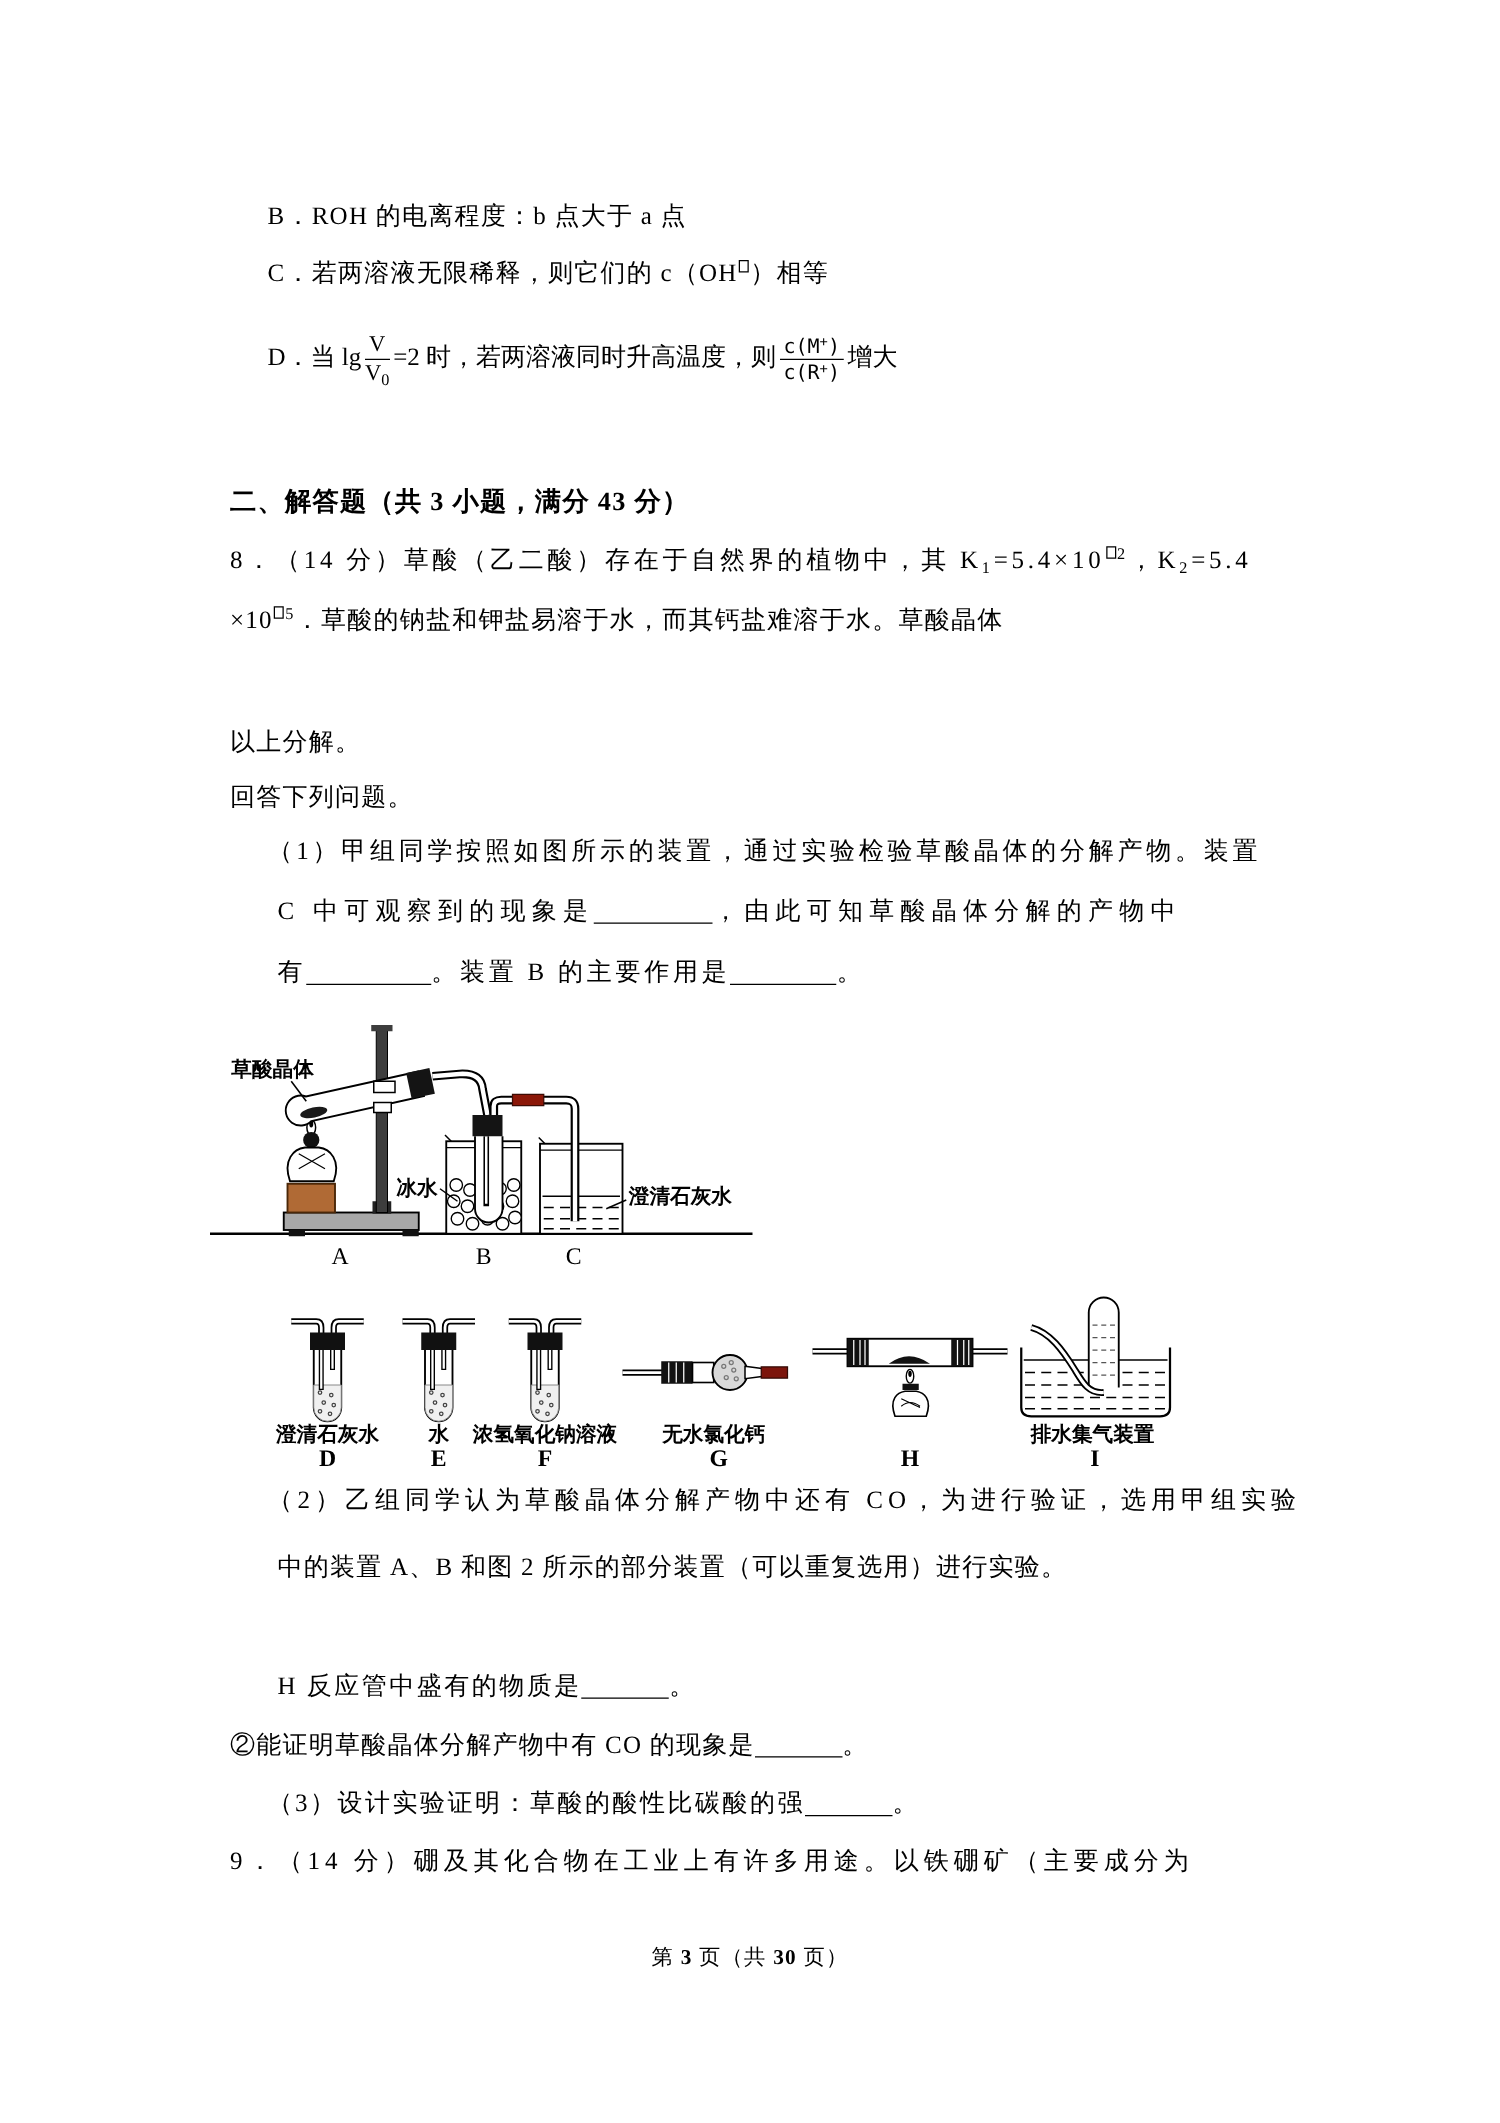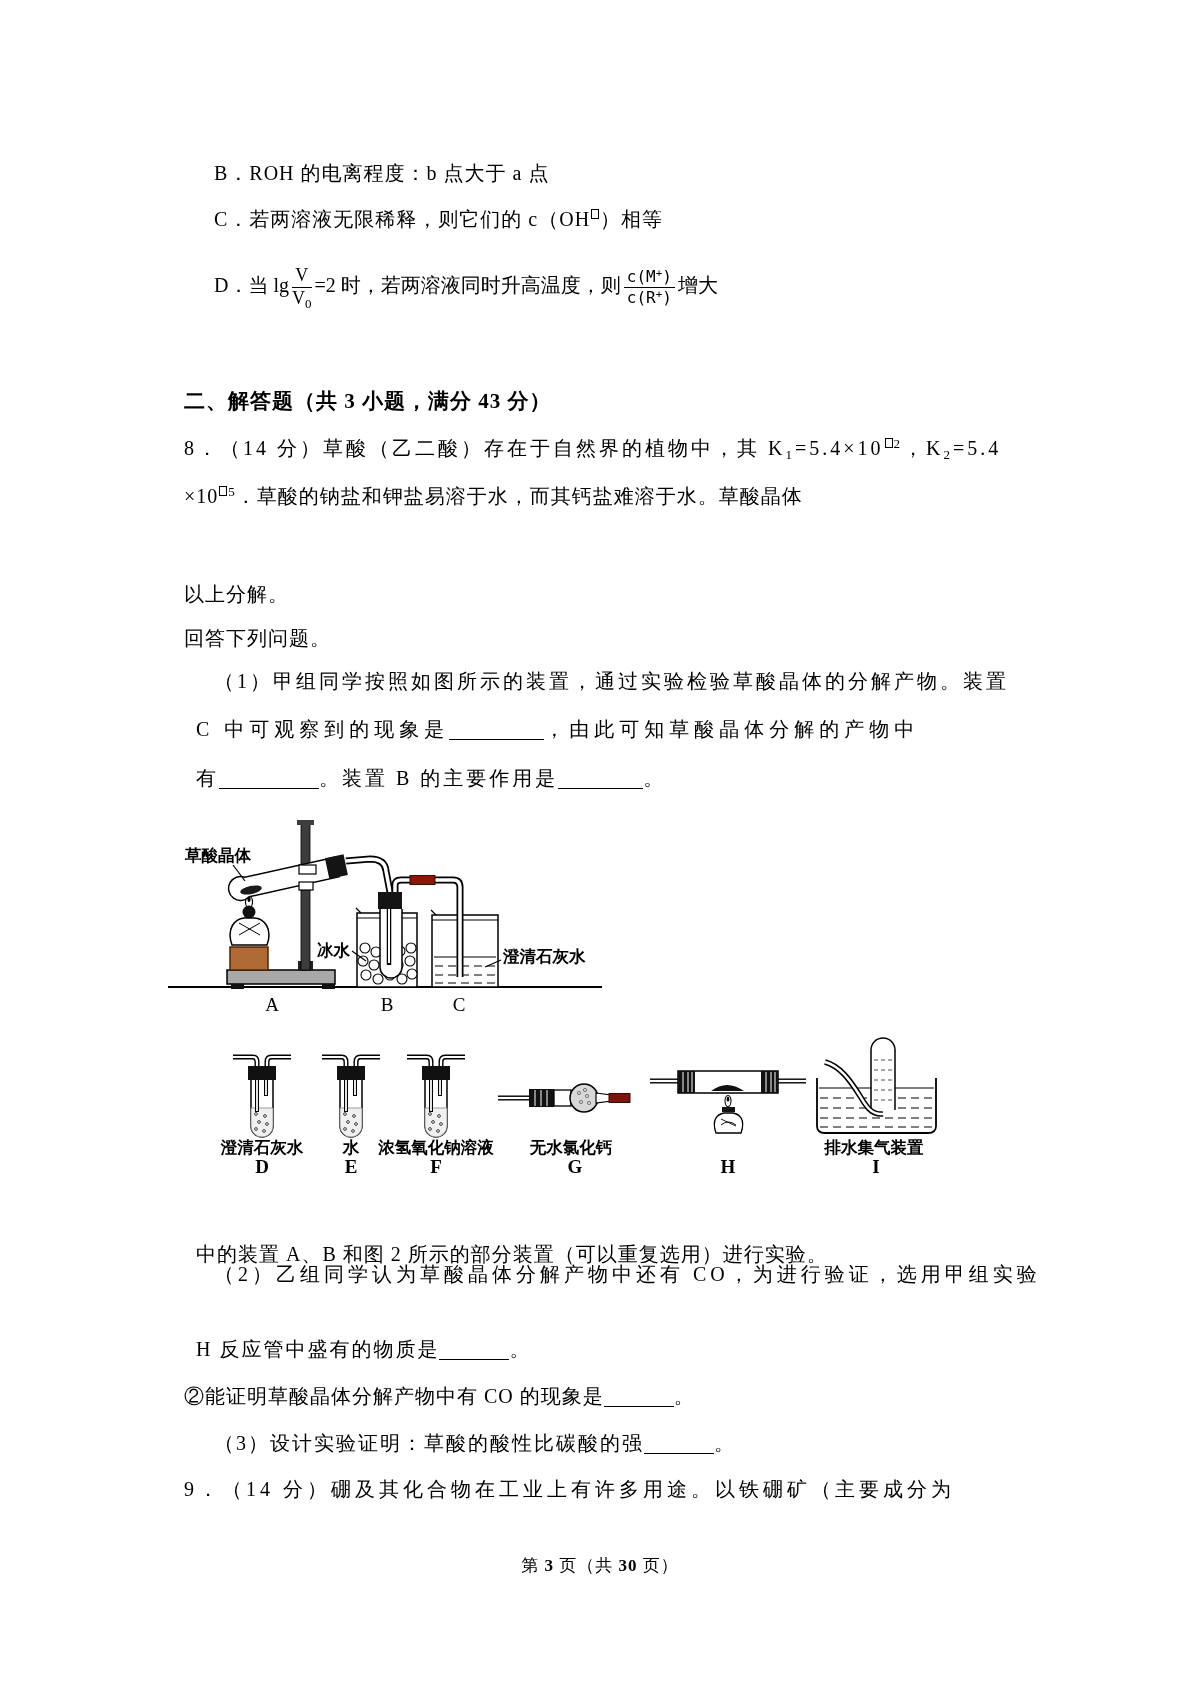--- a/index.html
+++ b/index.html
@@ -1,21 +1,21 @@
 <!DOCTYPE html>
 <html><head>
 <meta charset="utf-8">
 <style>
   html,body { margin:0; padding:0; background:#ffffff; }
   .page {
     position:relative; width:1200px; height:1698px; background:#fff;
     font-family:"Liberation Serif","DejaVu Serif",serif; color:#000; overflow:hidden;
   }
   .tl { position:absolute; font-size:20px; line-height:26px; white-space:nowrap; }
-  .x0 { left:184px; } .x1 { left:190px;margin-left:24px; } .x15 { left:184px; } .x2 { left:196px; }
+  .x0 { left:184px; } .x1 { left:190px;margin-left:24px; } .x15 { left:184px; } .x2 { left:222px; }
   .ls1 { letter-spacing:1px; } .ls2 { letter-spacing:2px; } .ls3 { letter-spacing:3px; }
   .ls4 { letter-spacing:4px; } .ls5 { letter-spacing:5px; }
   .hdr { font-size:21px; font-weight:bold; }
   sub { font-size:13px; vertical-align:-4px; line-height:0; }
   sup { font-size:13px; vertical-align:7px; line-height:0; }
   .glyphbox { display:inline-block; width:6px; height:8px; border:1px solid #000; margin:0 1px; }
   .blank { display:inline-block; border-bottom:1.6px solid #000; height:19px; vertical-align:-4px; }
   .frac { display:inline-block; vertical-align:middle; text-align:center; margin:0 3px; line-height:1.1; font-size:18px; letter-spacing:0; }
   .frac .num { display:block; border-bottom:1.6px solid #000; padding:0 3px 1px; }
   .frac .den { display:block; padding-top:1px; }
@@ -301,21 +301,21 @@
       </g>
       <g>
         <path d="M 630,26 C 645,30 655,44 665,60 C 671,70 676,79 688,78" stroke="#000" stroke-width="5.5" fill="none"></path>
         <path d="M 630,26 C 645,30 655,44 665,60 C 671,70 676,79 688,78" stroke="#fff" stroke-width="2.5" fill="none"></path>
       </g>
       <text class="svglbl" text-anchor="middle" x="679" y="117">排水集气装置</text>
       <text class="svgletter-b" text-anchor="middle" x="681" y="137">I</text>
     </g>
   </svg>
 
-  <div class="tl x1 ls4" style="top:1261px">（2）乙组同学认为草酸晶体分解产物中还有 CO，为进行验证，选用甲组实验</div>
+  <div class="tl x1 ls4" style="top:1187px">（2）乙组同学认为草酸晶体分解产物中还有 CO，为进行验证，选用甲组实验</div>
   <div class="tl x2 ls1" style="top:1241px">中的装置 A、B 和图 2 所示的部分装置（可以重复选用）进行实验。</div>
   <div class="tl x2 ls2" style="top:1336px">H 反应管中盛有的物质是<span class="blank" style="width: 70px;"></span>。</div>
   <div class="tl x0 ls1" style="top:1383px">②能证明草酸晶体分解产物中有 CO 的现象是<span class="blank" style="width: 70px;"></span>。</div>
   <div class="tl x1 ls2" style="top:1430px">（3）设计实验证明：草酸的酸性比碳酸的强<span class="blank" style="width: 70px;"></span>。</div>
   <div class="tl x0 ls4" style="top:1476px">9．（14 分）硼及其化合物在工业上有许多用途。以铁硼矿（主要成分为</div>
 
   <div class="footer" style="top:1554px">第 <b>3</b> 页（共 <b>30</b> 页）</div>
 </div>
 
 </body></html>

